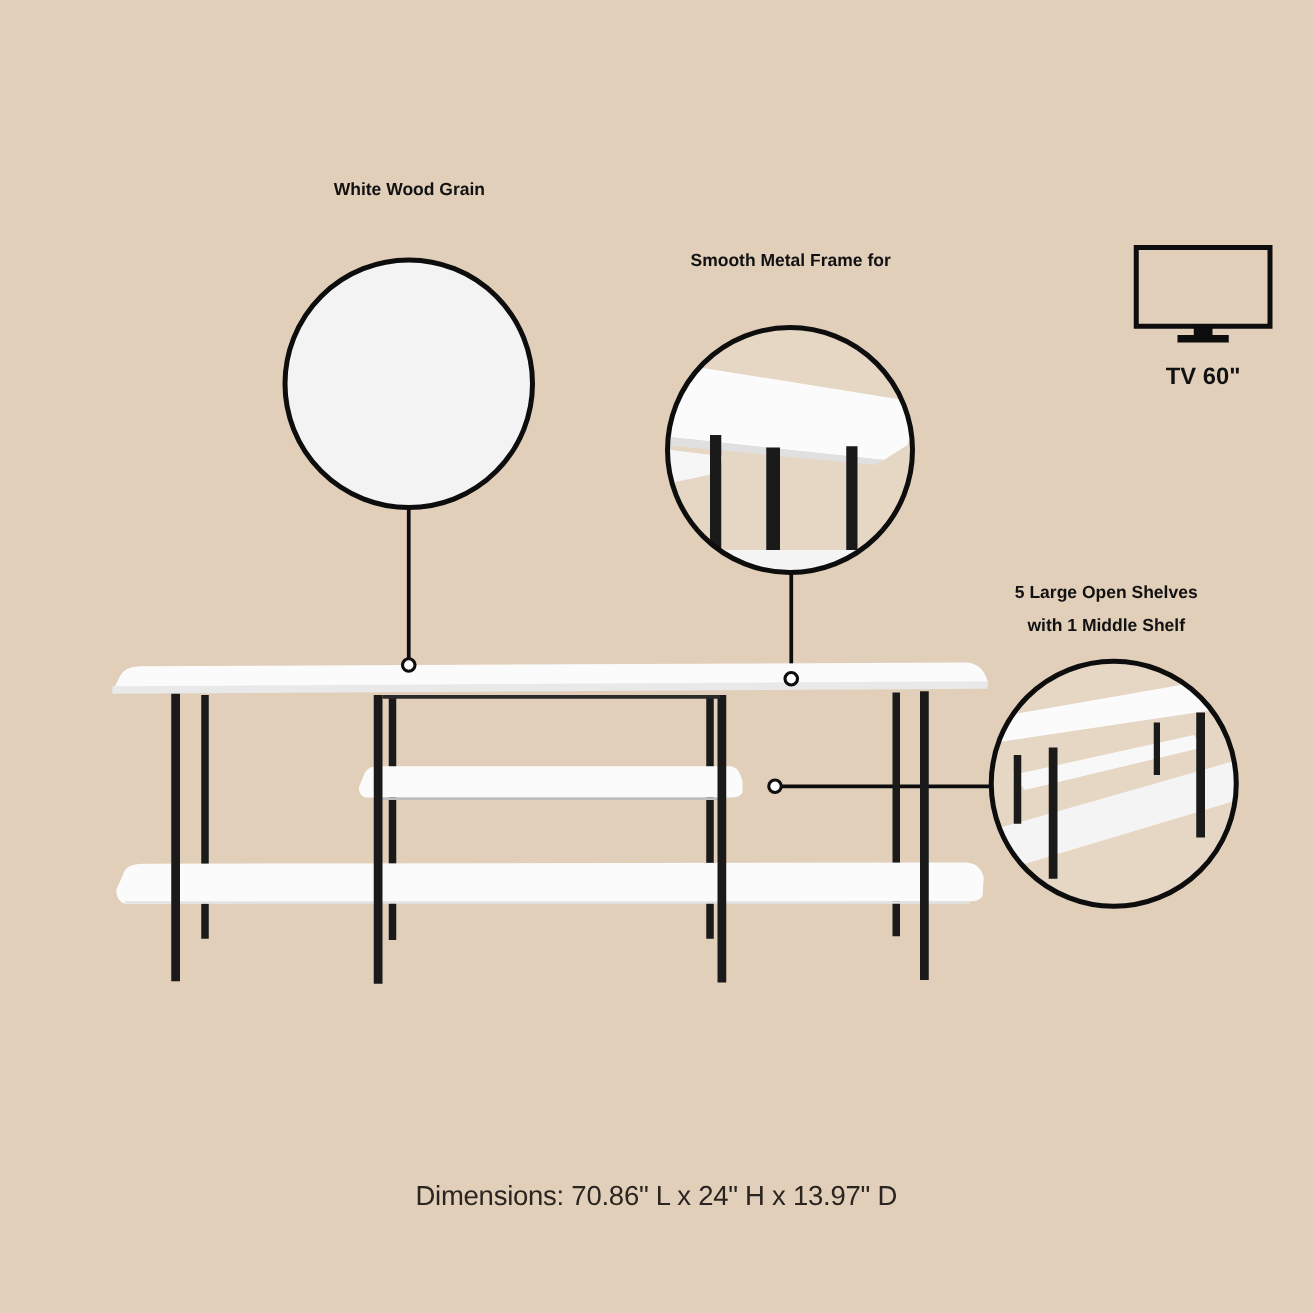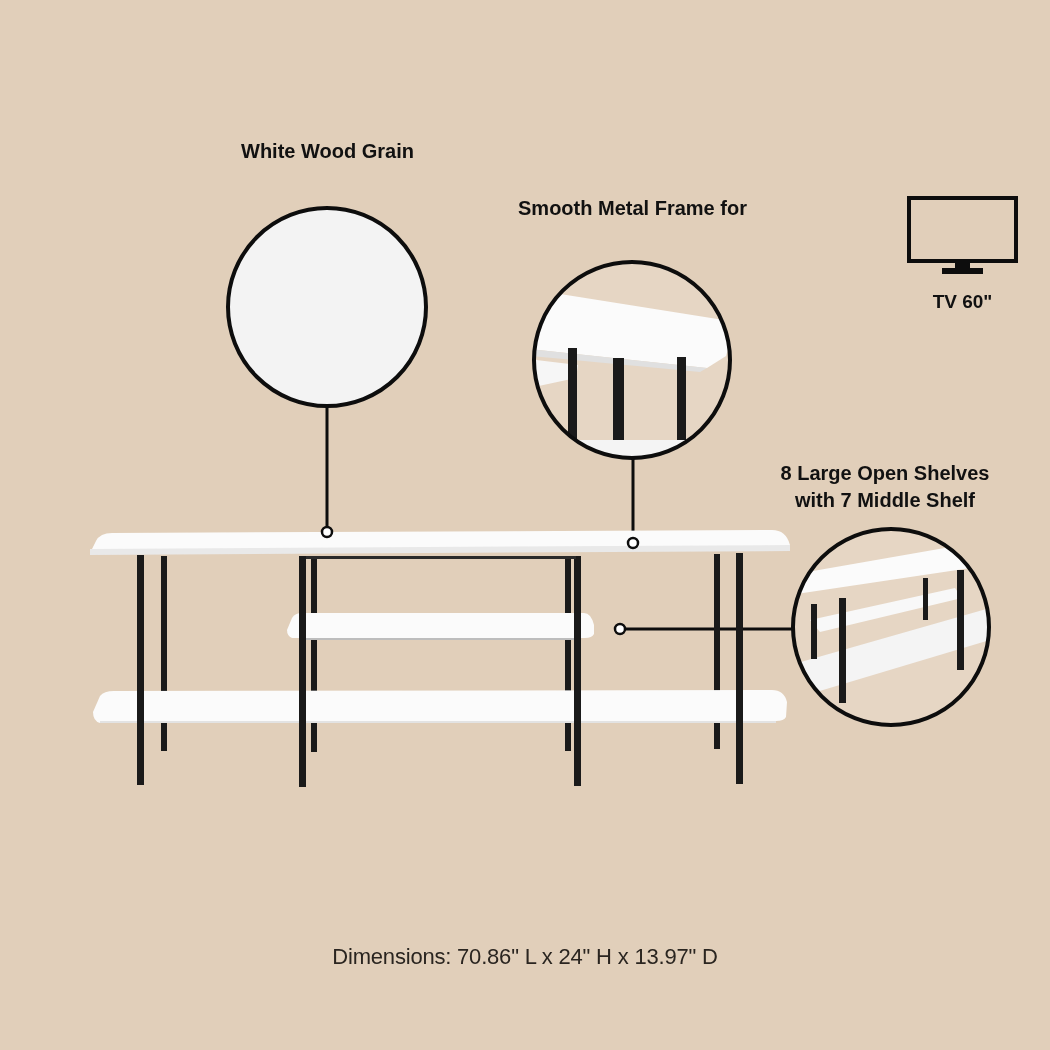--- a/index.html
+++ b/index.html
@@ -4,42 +4,42 @@
 <style>
   html, body { margin: 0; padding: 0; }
   body {
     width: 1050px; height: 1050px; position: relative; overflow: hidden;
     background: #e1cfba;
     font-family: "Liberation Sans", "DejaVu Sans", sans-serif;
     color: #111;
   }
   .label {
     position: absolute; text-align: center; font-weight: bold;
-    font-size: 20px; line-height: 27px; color: #111;
+    font-size: 14px; line-height: 27px; color: #111;
   }
   .dims {
     position: absolute; left: 0; width: 1050px; top: 944px; text-align: center;
     font-size: 22px; color: #2a2520; letter-spacing: -0.2px;
   }
   svg.scene { position: absolute; left: 0; top: 0; }
 </style>
 </head>
 <body>
 
 <div class="label" style="left:200px;top:138px;width:255px;">
   <div>White Wood Grain</div>
 </div>
 
 <div class="label" style="left:490px;top:195px;width:285px;">
   <div>Smooth Metal Frame for</div>
 </div>
 
 <div class="label" style="left:760px;top:460px;width:250px;">
-  <div>8 Large Open Shelves</div>
-  <div>with 7 Middle Shelf</div>
+  <div>5 Large Open Shelves</div>
+  <div>with 1 Middle Shelf</div>
 </div>
 
 <div class="label" style="left:900px;top:288px;width:125px;font-size:19px;">TV 60"</div>
 
 <svg class="scene" width="1050" height="1050" viewBox="0 0 1050 1050">
   <defs>
     <clipPath id="clipFrame">
         <circle cx="632" cy="360" r="98"></circle>
       </clipPath>
     <clipPath id="clipShelves">

